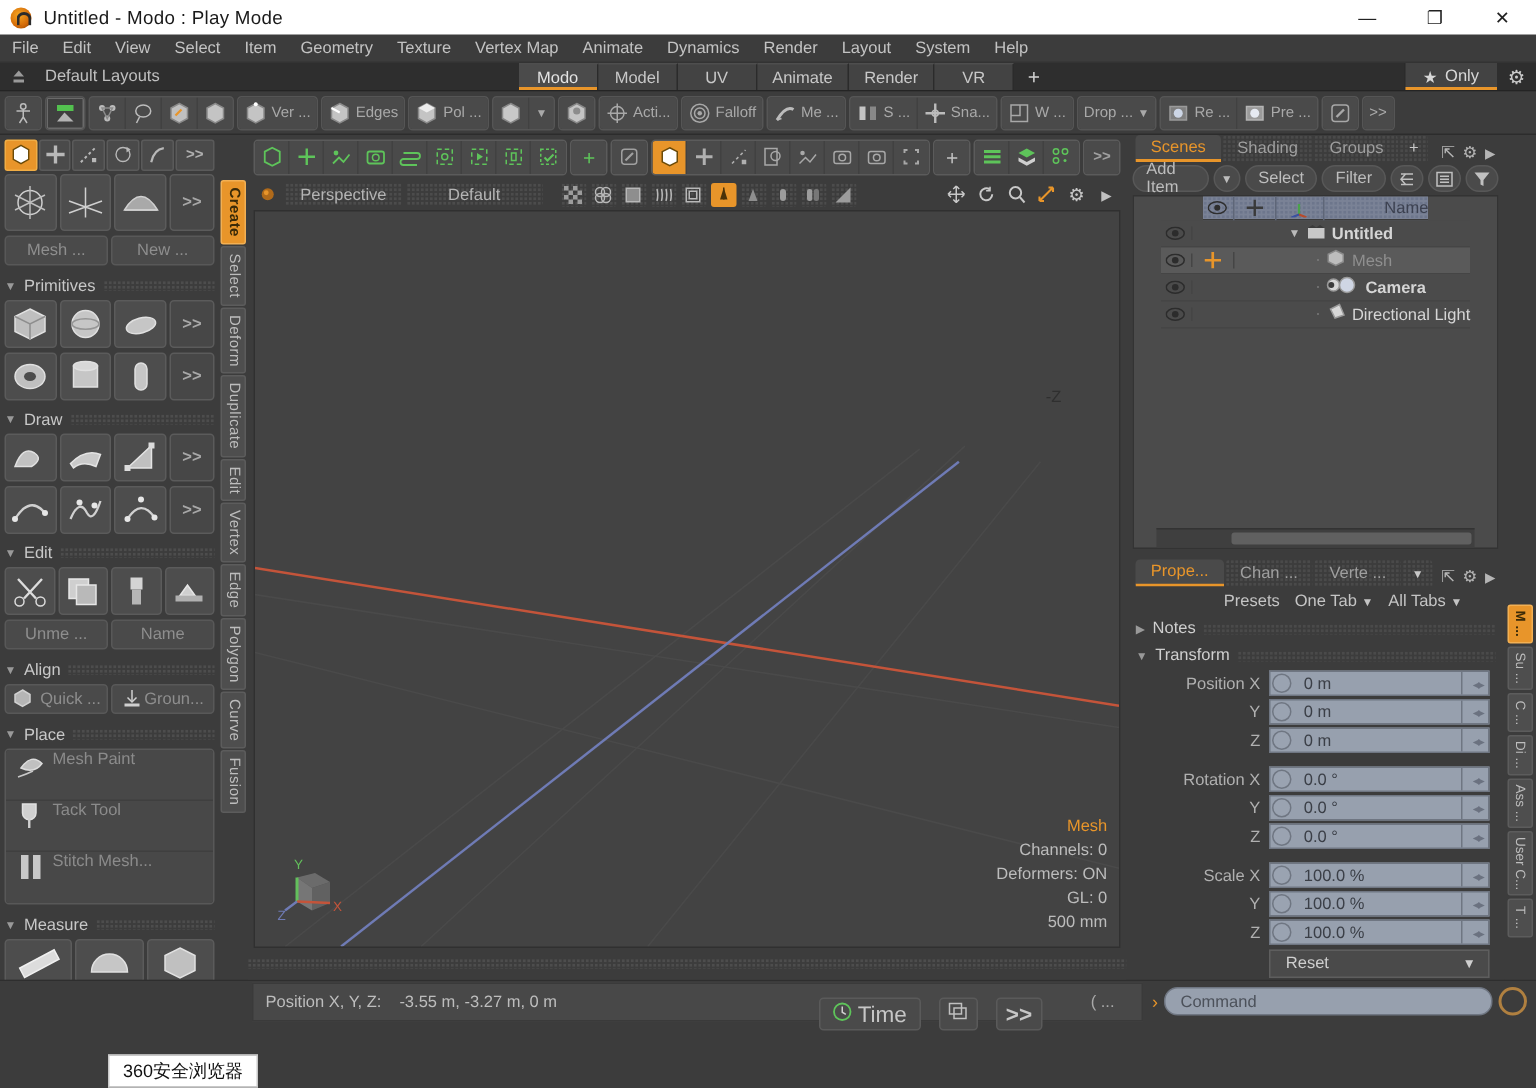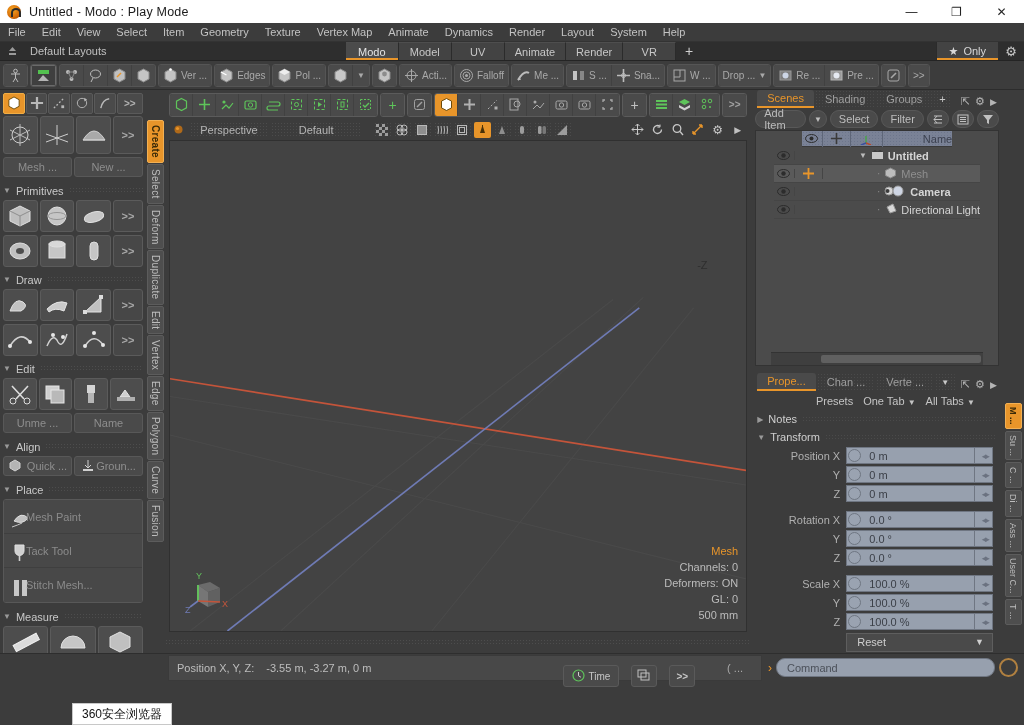--- a/index.html
+++ b/index.html
@@ -108,21 +108,21 @@
   .sect-hdr .dots{flex:1;height:7px;
     background-image:radial-gradient(#4d4d4d 1px, transparent 1px);
     background-size:3px 3px;}
   .lrow{display:flex;gap:2px;margin-bottom:3px;}
   .lcell{
     flex:1;height:32px;background:#4d4d4d;border:1px solid #5b5b5b;border-radius:3px;
     display:flex;align-items:center;justify-content:center;
   }
   .lcell.more{flex:0 0 30px;color:#a7a7a7;font-size:11px;font-weight:bold;background:#474747;}
   .ebtn{
-    display:flex;align-items:center;gap:1px;height:34px;background:#4a4a4a;
+    display:flex;align-items:flex-start;gap:10px;height:34px;background:#4a4a4a;
     border:1px solid #585858;border-radius:3px;padding:0 6px;color:#8b8b8b;font-size:11px;
     margin-bottom:2px;
   }
   .place-box{border:1px solid #585858;border-radius:3px;overflow:hidden;margin-bottom:4px;}
   .place-box .ebtn{border:none;border-bottom:1px solid #3f3f3f;border-radius:0;margin:0;background:#484848;}
   .place-box .ebtn:last-child{border-bottom:none;}
   
   #lefttabs{
     width:20px;background:#3c3c3c;display:flex;flex-direction:column;align-items:center;
     padding-top:30px;gap:1px;
@@ -219,21 +219,21 @@
   .presets-row{display:flex;align-items:center;justify-content:flex-end;gap:10px;height:19px;padding-right:28px;color:#c4c4c4;font-size:11px;}
   #righttabs{width:22px;background:#3c3c3c;display:flex;flex-direction:column;align-items:center;gap:2px;padding-top:3px;}
   .rtab{width:17px;min-height:26px;background:#4e4e4e;border:1px solid #5c5c5c;border-radius:2px;
     color:#bdbdbd;font-size:9px;writing-mode:vertical-rl;display:flex;align-items:center;justify-content:center;padding:3px 0;}
   .rtab.on{background:#e8952a;border-color:#f2b054;color:#3a2a08;font-weight:bold;}
   
   #bottombar{height:28px;background:#3c3c3c;display:flex;align-items:center;border-top:1px solid #2e2e2e;}
   #posinfo{flex:1;display:flex;align-items:center;padding-left:8px;font-size:11px;color:#bdbdbd;gap:12px;
     height:26px;background:#484848;border:1px solid #3a3a3a;margin-left:2px;}
   .tbtn2{height:22px;display:flex;align-items:center;gap:4px;padding:0 8px;background:#4a4a4a;
-    border:1px solid #5a5a5a;border-radius:3px;color:#c6c6c6;font-size:10px;margin-top:17px;}
+    border:1px solid #5a5a5a;border-radius:3px;color:#c6c6c6;font-size:15px;margin-top:17px;}
   #cmdarea{width:262px;display:flex;align-items:center;gap:4px;padding:0 6px;}
   #cmdarea .chev{color:#e8952a;font-size:12px;}
   #cmdinput{flex:1;height:19px;background:#97a0ae;border:1px solid #6f7682;border-radius:9px;
     display:flex;align-items:center;padding-left:10px;color:#4c515a;font-size:11px;}
   #cmdring{width:19px;height:19px;border-radius:50%;border:2px solid #b08040;}
   
   #toast{
     position:absolute;left:72px;top:703px;height:22px;background:#ffffff;color:#111;
     display:flex;align-items:center;padding:0 9px;font-size:12px;border:1px solid #c8c8c8;z-index:40;
   }

